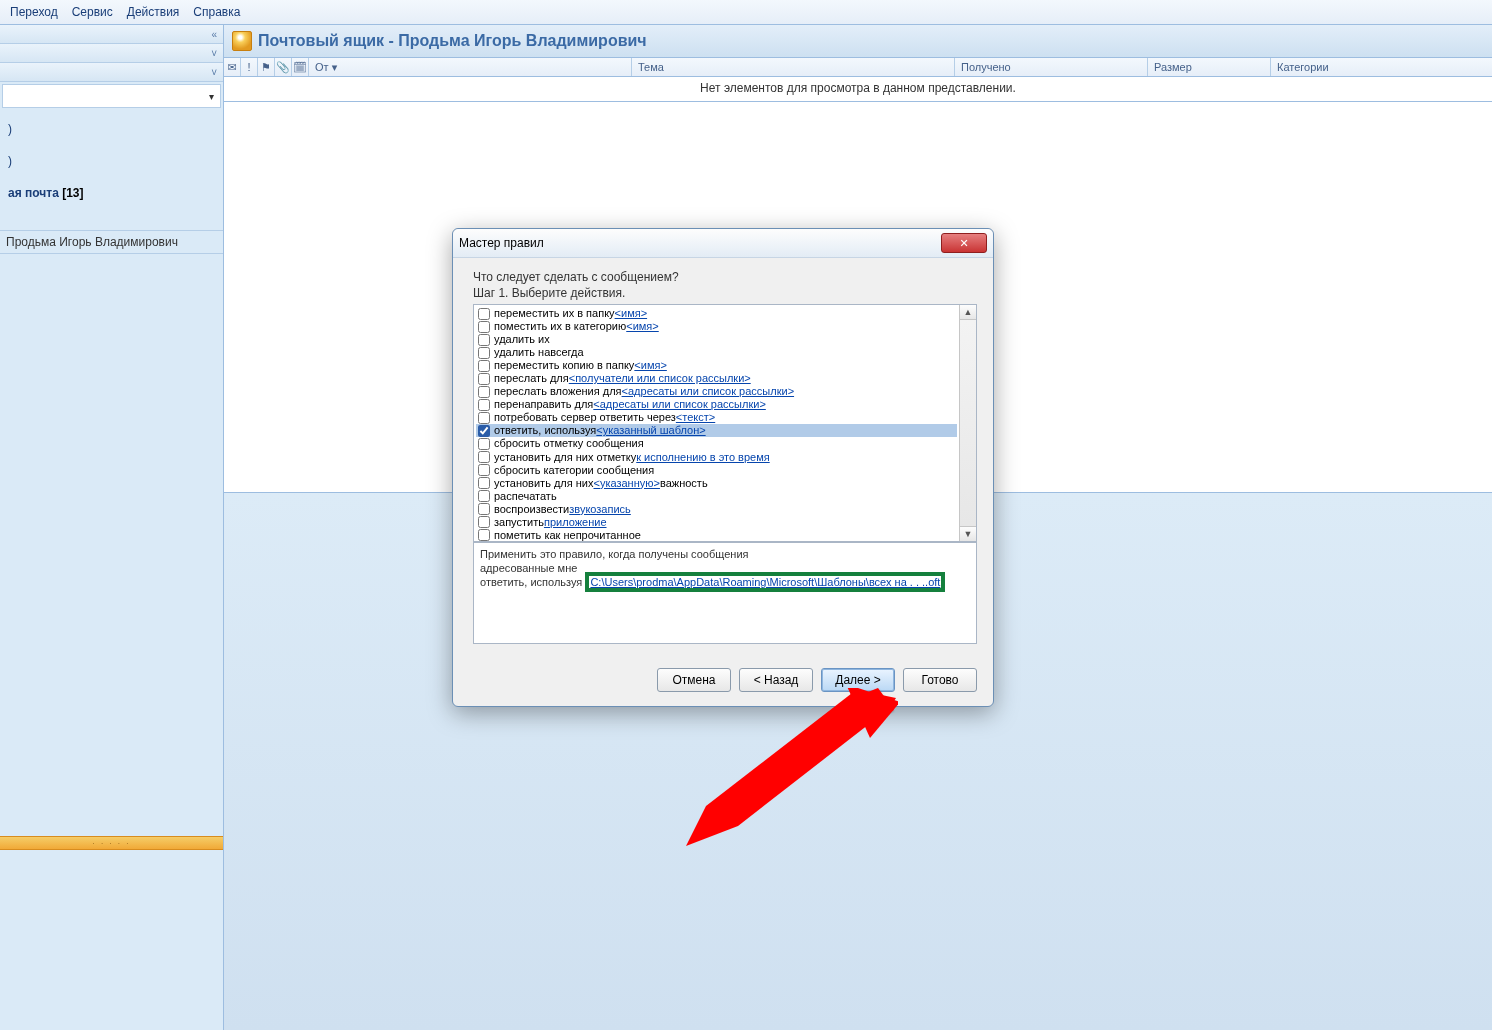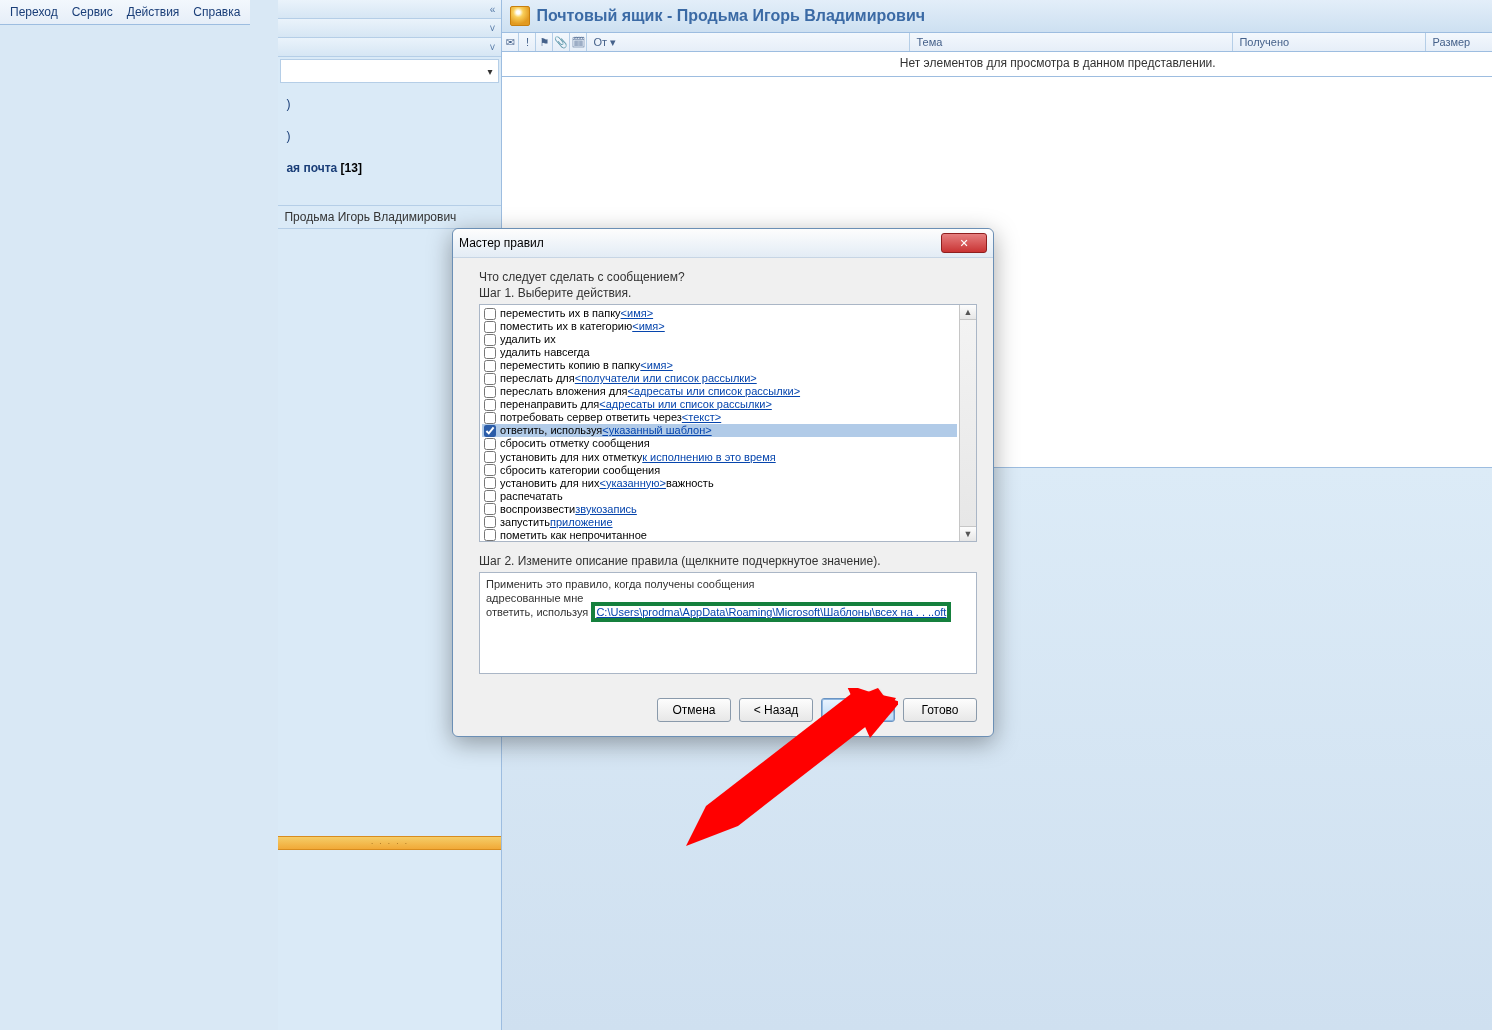--- a/index.html
+++ b/index.html
@@ -6,21 +6,21 @@
   margin: 0;
   padding: 0;
   width: 1492px;
   height: 1030px;
   font-family: "Segoe UI", Tahoma, Arial, sans-serif;
   font-size: 12px;
   overflow: hidden;
   background: #d9e8f5;
   color: #333;
 }
-.app { display: flex; width: 100%; height: 100%; gap: 28px; }
+.app { display: flex; flex-direction: column; width: 100%; height: 100%; }
 
 
 .menubar {
   height: 24px;
   background: linear-gradient(#f3f8fd, #e6eef8);
   border-bottom: 1px solid #9dbde0;
   display: flex;
   align-items: center;
   gap: 14px;
   padding: 0 10px;
@@ -167,21 +167,21 @@
 .dialog-titlebar .title { color: #000; font-size: 12px; flex: 1; }
 .close-btn {
   width: 44px; height: 18px;
   background: linear-gradient(#e67f7f, #c93434);
   border: 1px solid #8f1f1f;
   border-radius: 3px;
   color: #fff;
   display: flex; align-items: center; justify-content: center;
   font-size: 11px;
 }
-.dialog-body { padding: 12px 16px 10px 26px; }
+.dialog-body { padding: 12px 16px 10px 20px; }
 .dlg-q { margin-bottom: 2px; }
 .dlg-step { margin-bottom: 4px; }
 
 .actions-box {
   position: relative;
   border: 1px solid #aab6c6;
   background: #fff;
   height: 236px;
   display: flex;
 }
@@ -430,21 +430,20 @@
               <input type="checkbox" style="">
               <span class="lbl">пометить как непрочитанное</span>
             </div>
           </div>
         <div class="actions-scroll">
           <div class="scroll-arrow">▲</div>
           <div class="scroll-arrow bottom">▼</div>
         </div>
       </div>
 
-      <div class="step2-label">Шаг 2. Измените описание правила (щелкните подчеркнутое значение).</div>
       <div class="desc-box">
         <div>Применить это правило, когда получены сообщения</div>
         <div>адресованные мне</div>
         <div>
           <span>ответить, используя </span><a href="#" class="boxed">C:\Users\prodma\AppData\Roaming\Microsoft\Шаблоны\всех на . . ..oft</a>
         </div>
       </div>
     </div>
     <div class="dlg-buttons">
       <div class="btn">Отмена</div>

